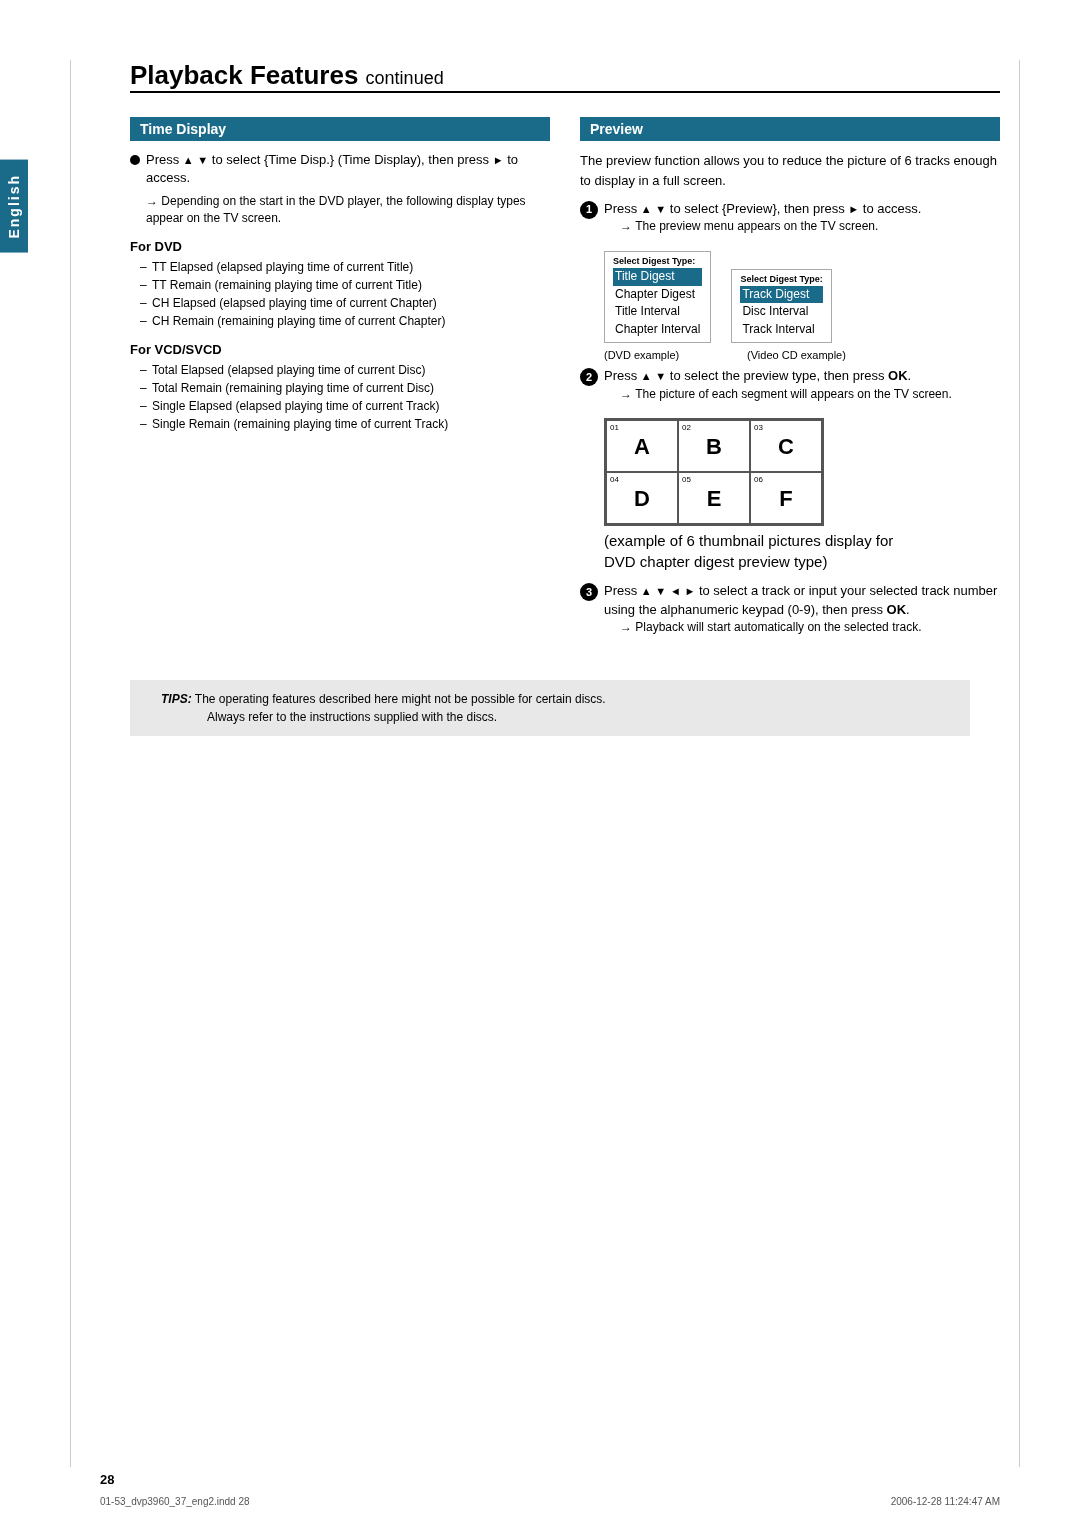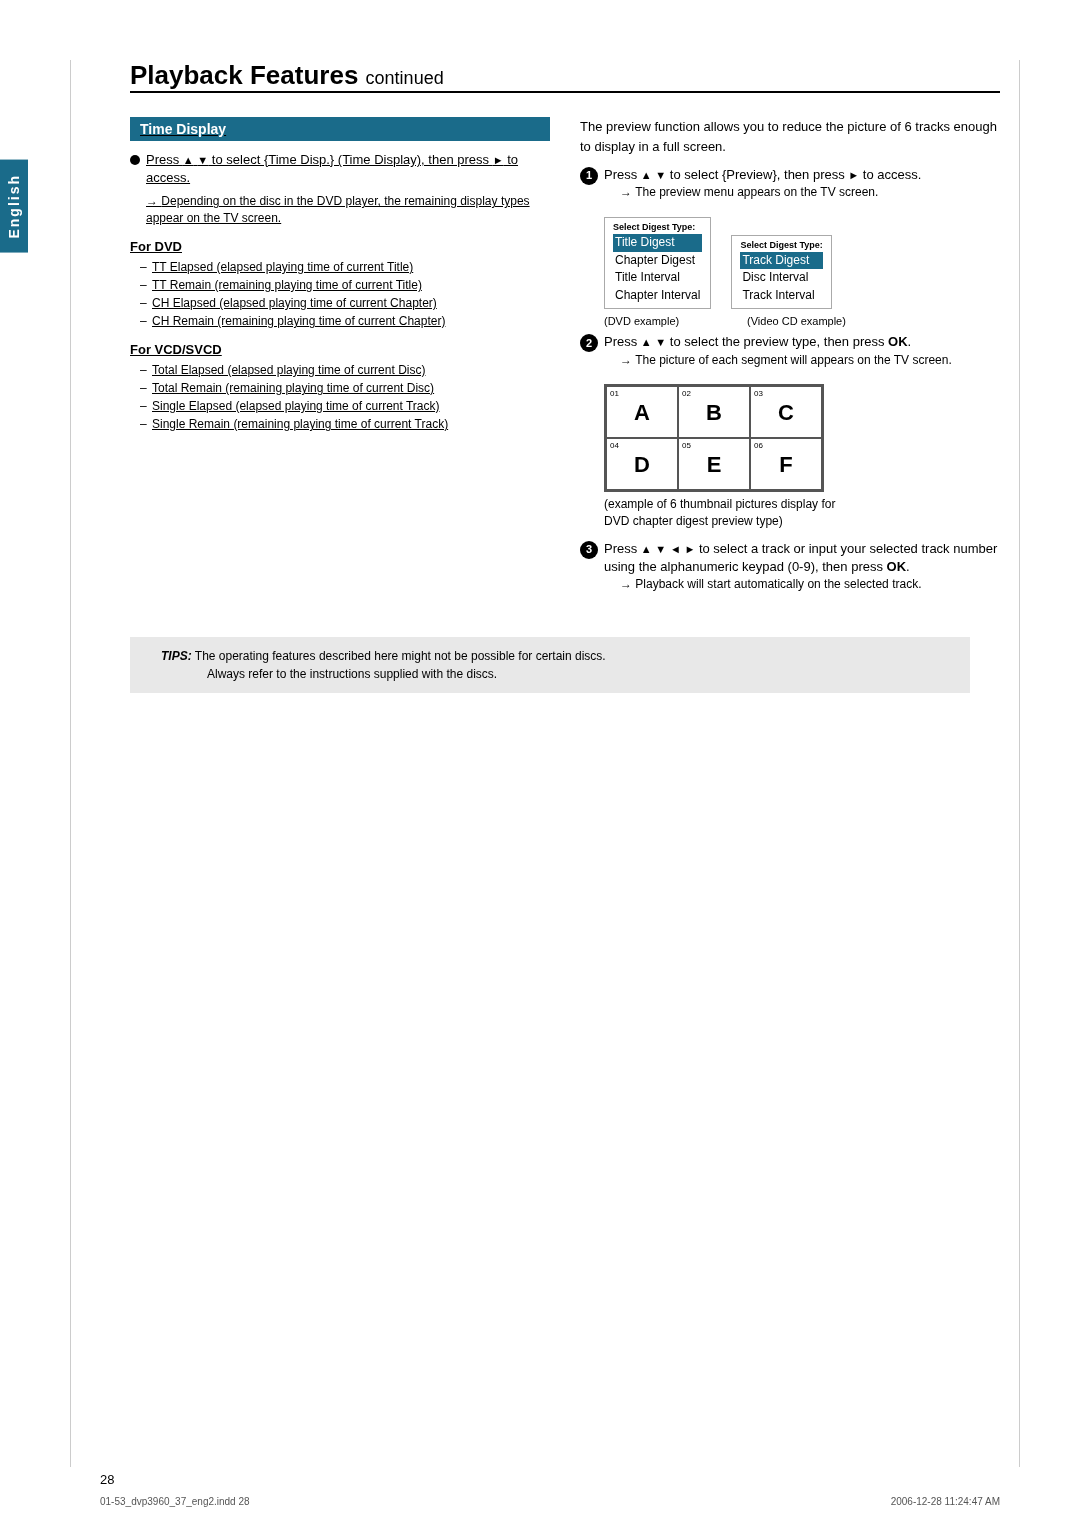--- a/index.html
+++ b/index.html
@@ -47,21 +47,20 @@
       font-weight: normal;
     }
     
     .columns {
       display: flex;
       gap: 30px;
       margin-left: 30px;
     }
     .col-left {
       flex: 1;
-      text-decoration: underline;
     }
     .col-right {
       flex: 1;
     }
     
     .section-header {
       background: #1a6b8a;
       color: #fff;
       font-weight: bold;
       font-size: 14px;
@@ -206,21 +205,21 @@
     }
     .thumb-num {
       position: absolute;
       top: 2px;
       left: 3px;
       font-size: 8px;
       font-weight: normal;
       color: #000;
     }
     .thumb-caption {
-      font-size: 12px;
+      font-size: 15px;
       line-height: 1.4;
       margin-left: 24px;
       margin-bottom: 10px;
     }
     
     .tips-box {
       background: #e8e8e8;
       margin: 30px 30px 0 30px;
       padding: 10px 31px;
       font-size: 12px;
@@ -229,21 +228,21 @@
     .tips-box .tips-label {
       font-weight: bold;
       font-style: italic;
     }
     
     .page-number {
       position: absolute;
       bottom: 40px;
       left: 100px;
       font-size: 13px;
-      font-weight: normal;
+      font-weight: bold;
       text-align: right;
     }
     
     .footer-info {
       position: absolute;
       bottom: 20px;
       left: 100px;
       right: 80px;
       display: flex;
       justify-content: space-between;
@@ -295,21 +294,21 @@
     <div class="col-left">
       <div class="section-header">
         <span>Time Display</span>
       </div>
 
       <div class="bullet-row">
         <span class="bullet-circle"></span>
         <span>Press <span class="tri-up">▲</span> <span class="tri-down">▼</span> to select {Time Disp.} (Time Display), then press <span class="tri-right">►</span> to access.</span>
       </div>
       <div class="arrow-indent">
-        <span>Depending on the disc in the DVD player, the remaining display types appear on the TV screen.</span>
+        <span>Depending on the start in the DVD player, the following display types appear on the TV screen.</span>
       </div>
 
       <div class="subsection-title">
         <span>For DVD</span>
       </div>
       <ul class="dash-list">
         <li>TT Elapsed (elapsed playing time of current Title)</li>
         <li>TT Remain (remaining playing time of current Title)</li>
         <li>CH Elapsed (elapsed playing time of current Chapter)</li>
         <li>CH Remain (remaining playing time of current Chapter)</li>
@@ -320,20 +319,23 @@
       </div>
       <ul class="dash-list">
         <li>Total Elapsed (elapsed playing time of current Disc)</li>
         <li>Total Remain (remaining playing time of current Disc)</li>
         <li>Single Elapsed (elapsed playing time of current Track)</li>
         <li>Single Remain (remaining playing time of current Track)</li>
       </ul>
     </div>
 
     <div class="col-right">
+      <div class="section-header">
+        <span>Preview</span>
+      </div>
 
       <p style="font-size:13px; line-height:1.5; margin-bottom:10px;">
         <span>The preview function allows you to reduce the picture of 6 tracks enough to display in a full screen.</span>
       </p>
 
       <div class="step">
         <div class="step-num">1</div>
         <div class="step-content">
           <span>Press <span class="tri-up">▲</span> <span class="tri-down">▼</span> to select {Preview}, then press <span class="tri-right">►</span> to access.</span>
           <div class="arrow-indent">

